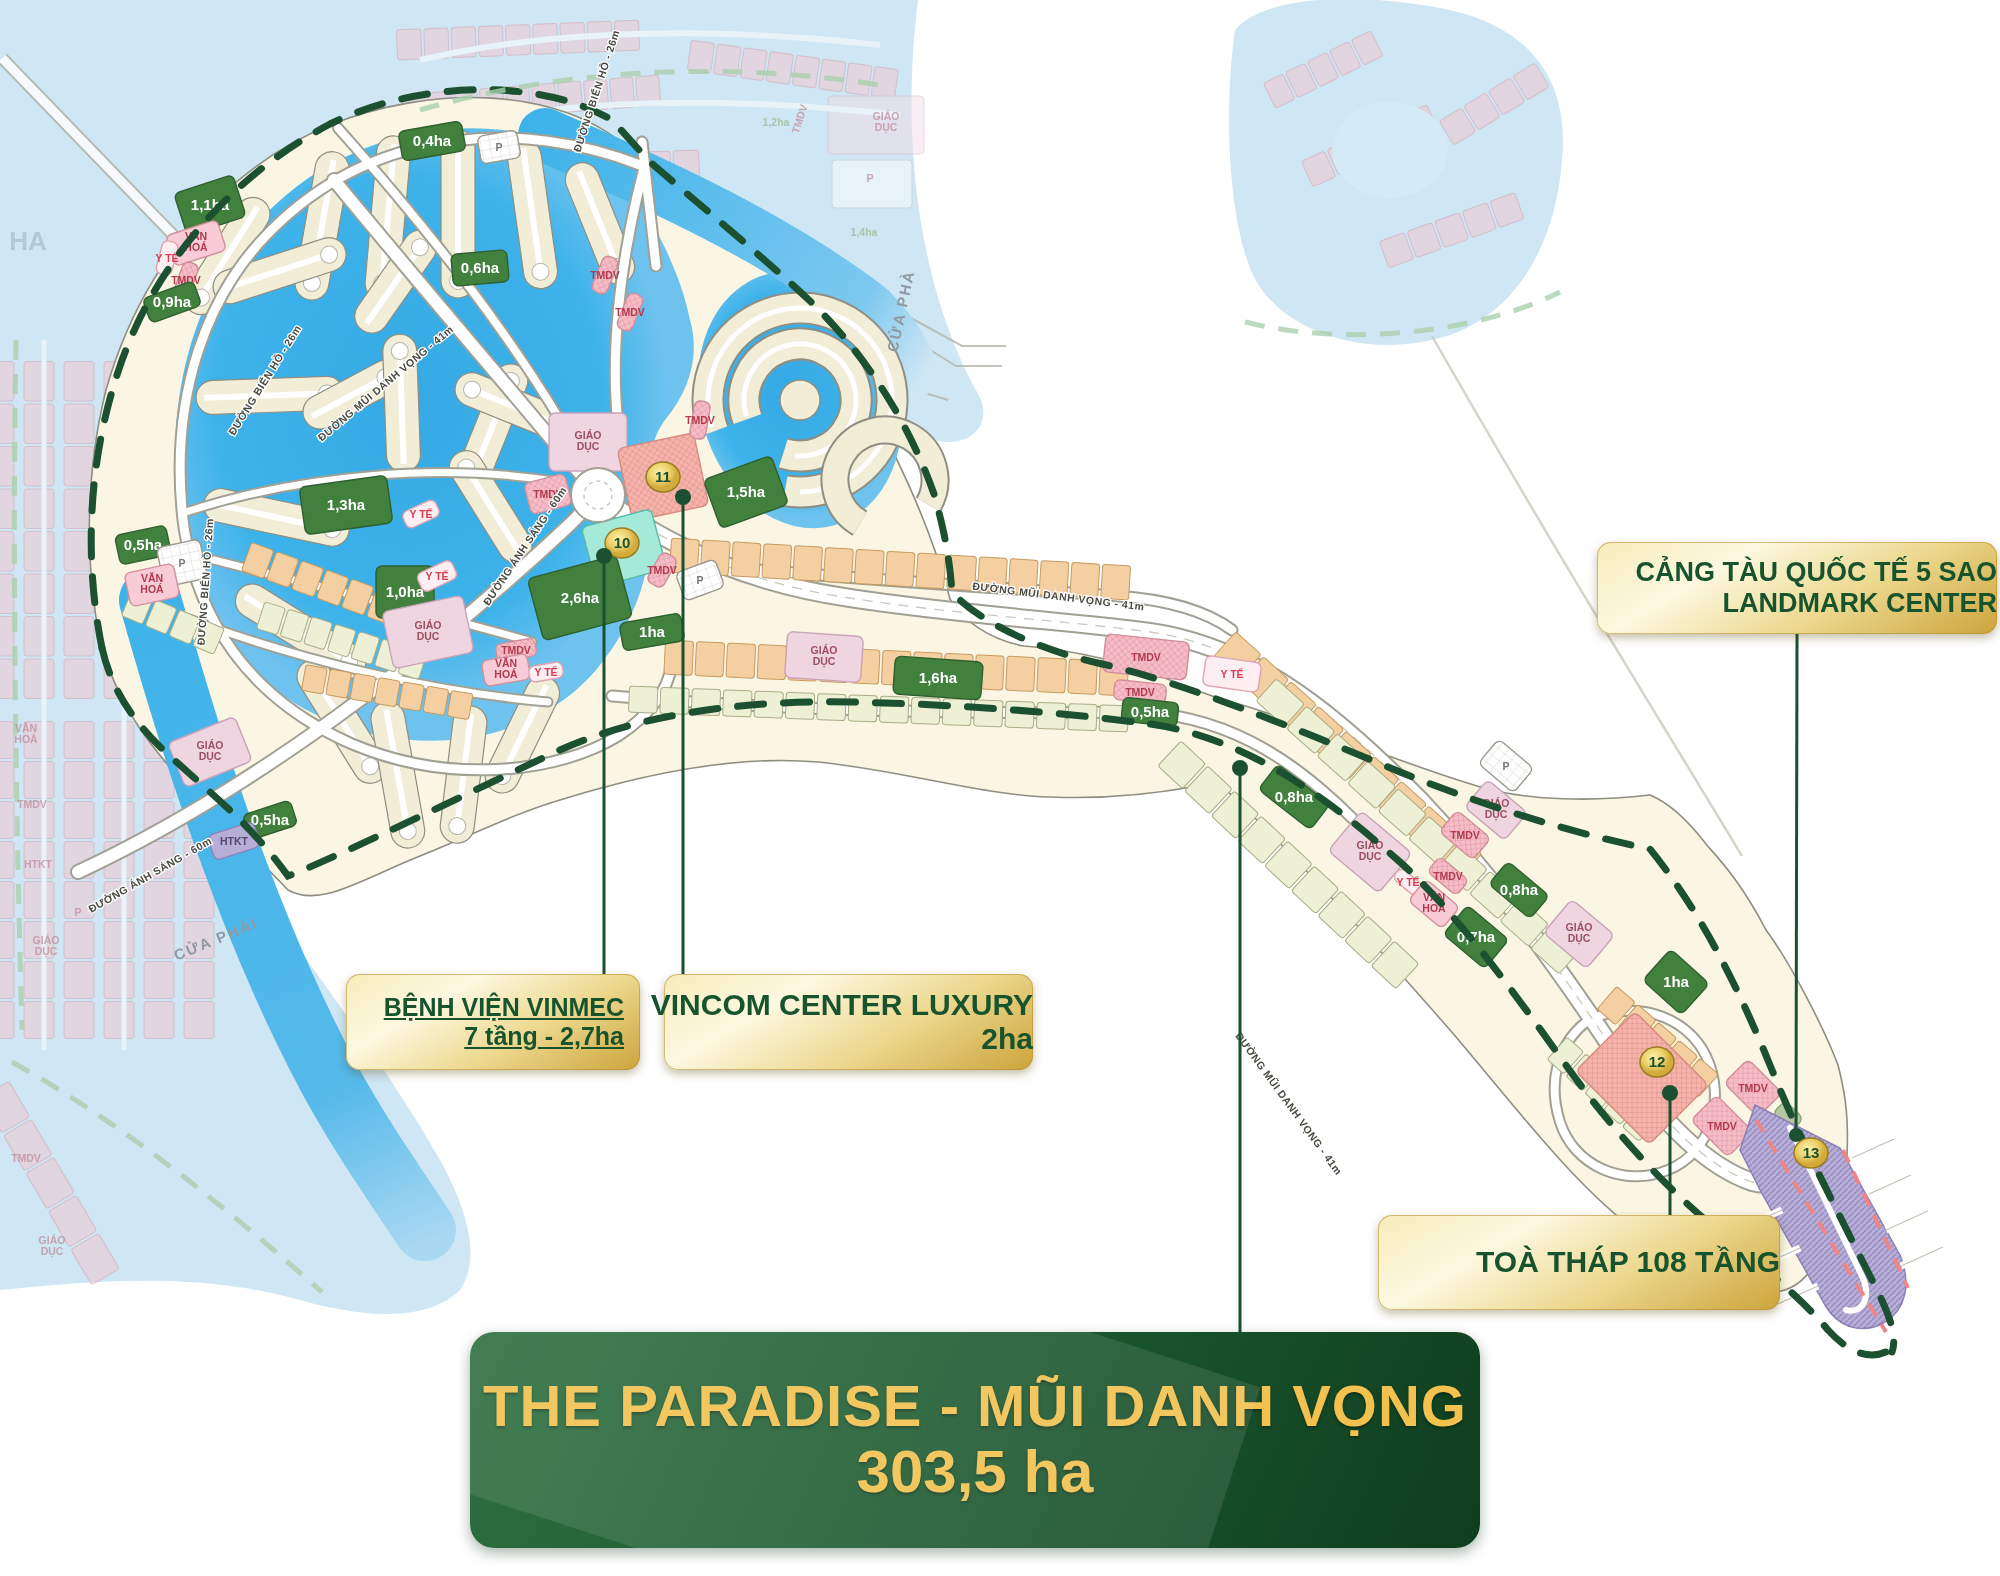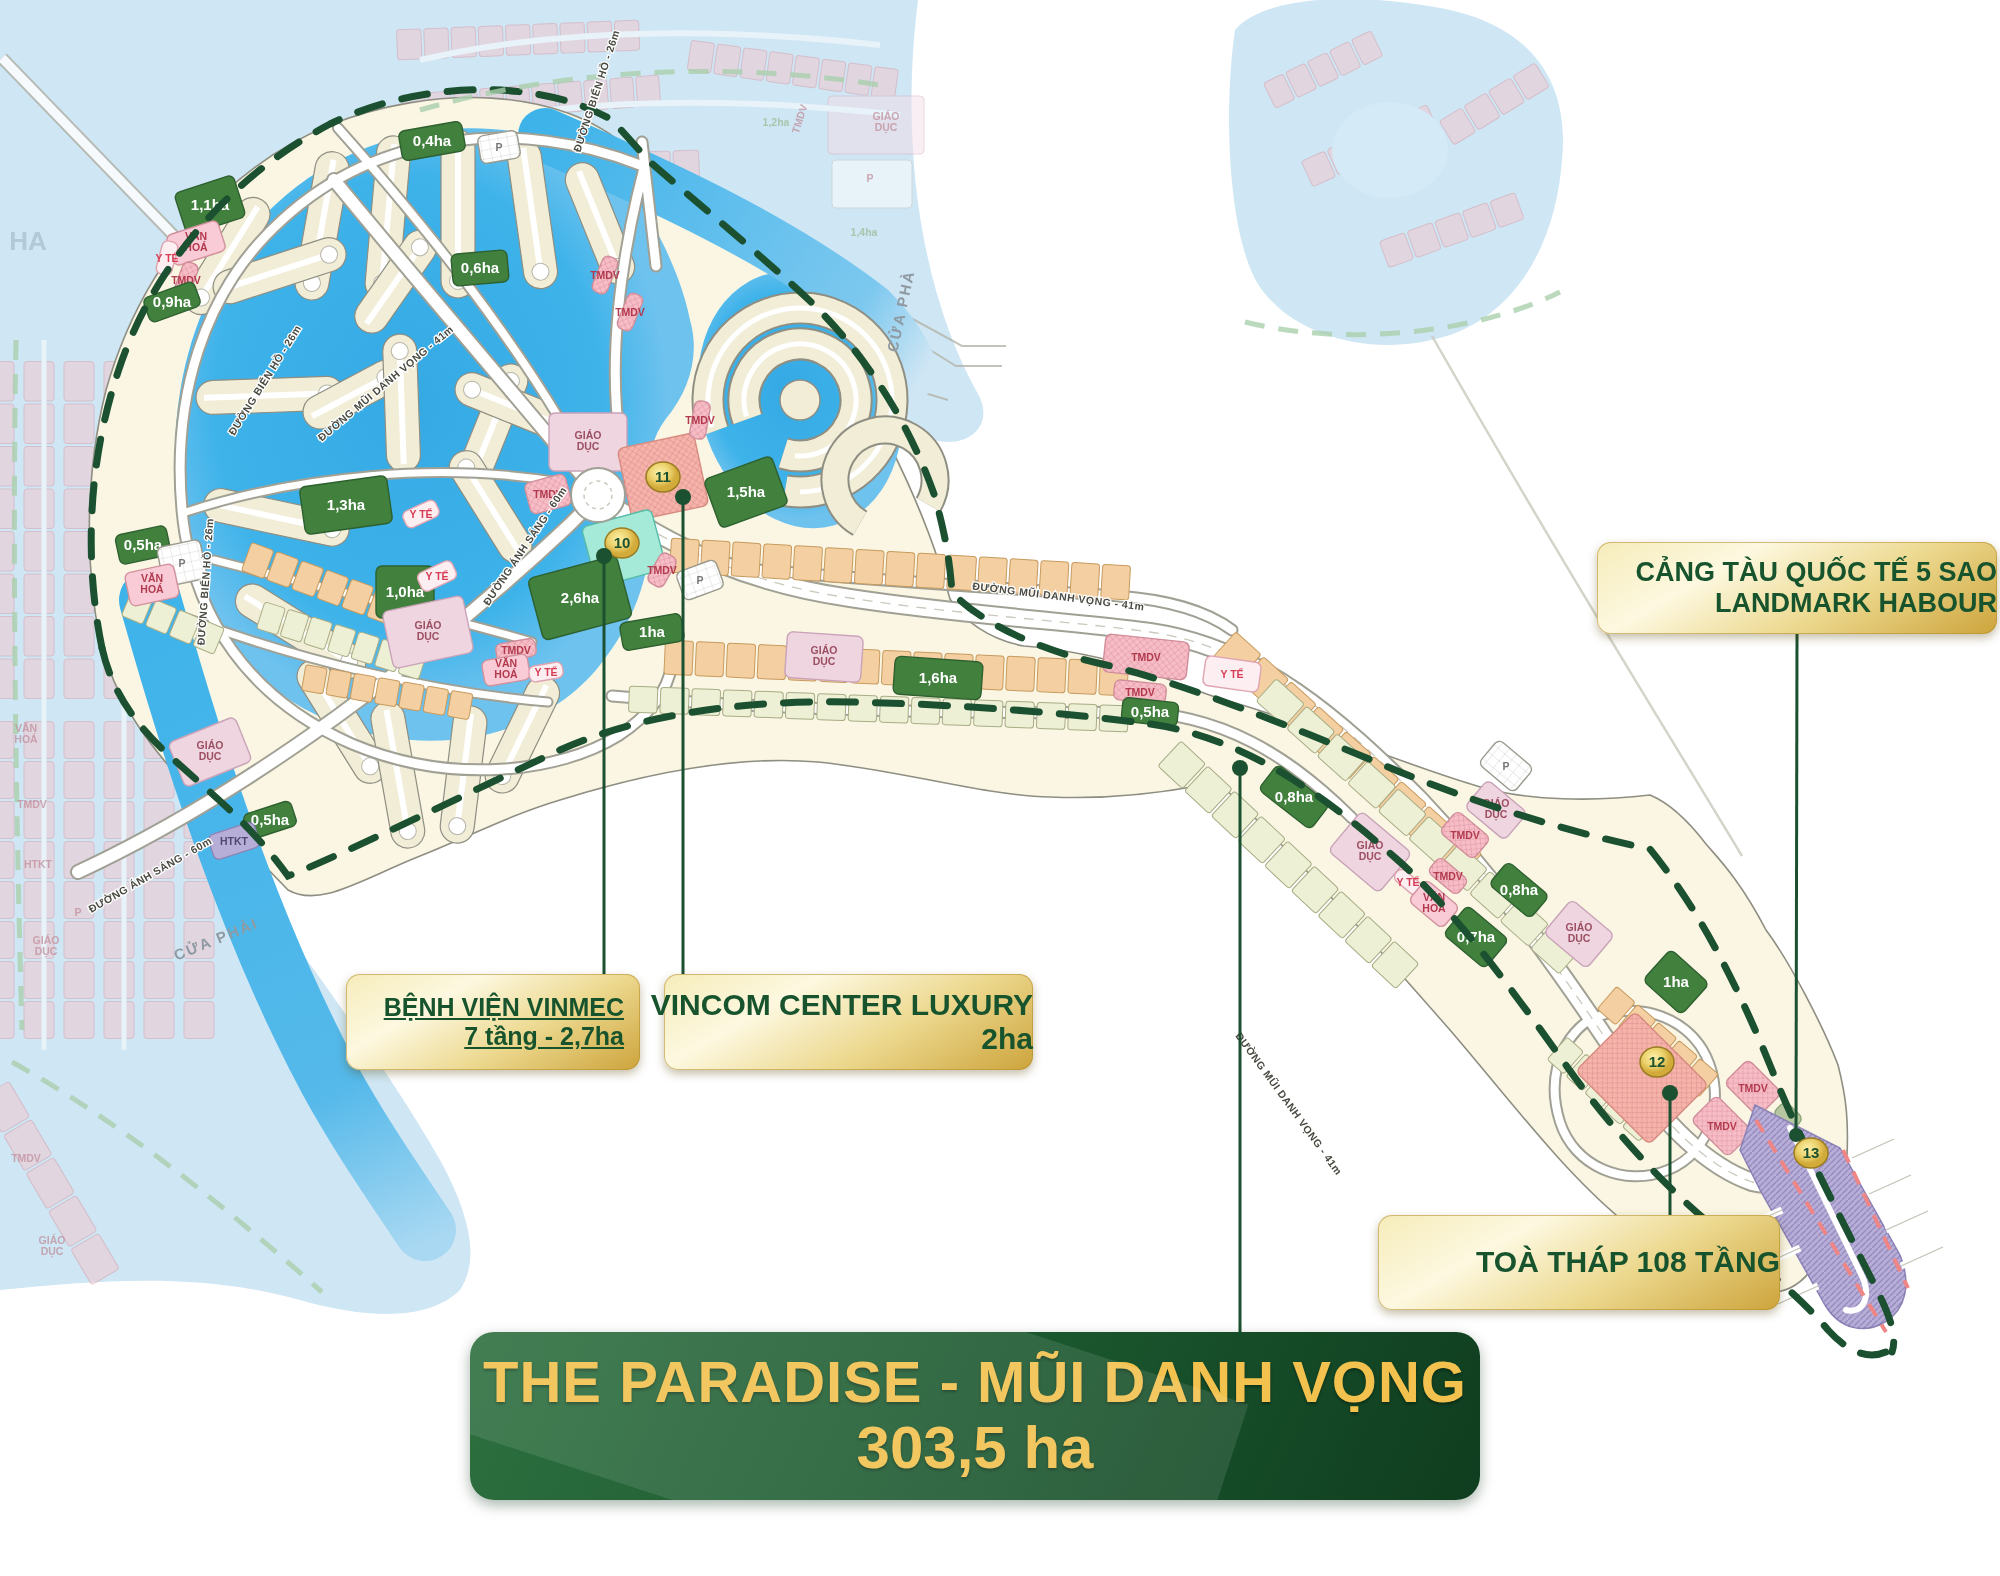--- a/index.html
+++ b/index.html
@@ -8,21 +8,21 @@
   #map-svg{position:absolute;left:0;top:0;}
   .callout{position:absolute;border-radius:14px;
     background:linear-gradient(150deg,#f6ecba 0%,#fdf8e0 30%,#ecd88e 62%,#cda43c 100%);
     box-shadow:0 4px 10px rgba(90,70,10,.35), inset 0 0 0 1px rgba(176,140,40,.55);
     color:#17542e;font-weight:bold;display:flex;flex-direction:column;justify-content:center;align-items:flex-end;}
   .callout .cl{line-height:1.15;white-space:nowrap;}
   #callout-vinmec{left:346px;top:974px;width:278px;height:96px;text-align:right;padding-right:16px;font-size:25px;text-decoration:underline;}
   #callout-vincom{left:664px;top:974px;width:353px;height:96px;text-align:left;padding-left:16px;font-size:30px;}
   #callout-harbour{left:1597px;top:542px;width:400px;height:92px;text-align:center;font-size:27px;}
   #callout-tower{left:1378px;top:1215px;width:402px;height:95px;text-align:center;font-size:30px;}
-  #banner{position:absolute;left:470px;top:1332px;width:1010px;height:168px;border-radius:24px;
+  #banner{position:absolute;left:470px;top:1332px;width:1010px;height:216px;border-radius:24px;
     background:linear-gradient(115deg,#2e7040 0%,#1c5a30 48%,#0f3d1f 100%);
     box-shadow:0 5px 14px rgba(0,40,15,.35);overflow:hidden;
     display:flex;flex-direction:column;justify-content:center;align-items:center;}
   #banner:before{content:"";position:absolute;left:-10%;top:-40%;width:85%;height:160%;
     background:rgba(255,255,255,.10);transform:rotate(18deg);}
   #banner .b1{color:#f2c14e;font-weight:bold;font-size:58px;letter-spacing:1px;line-height:1.1;
     text-shadow:0 2px 3px rgba(0,0,0,.35);white-space:nowrap;}
   #banner .b2{color:#f2c14e;font-weight:bold;font-size:60px;line-height:1.15;
     text-shadow:0 2px 3px rgba(0,0,0,.35);}
 </style>
@@ -1408,21 +1408,21 @@
   <div class="callout" id="callout-vinmec">
     <div class="cl">BỆNH VIỆN VINMEC</div>
     <div class="cl">7 tầng - 2,7ha</div>
   </div>
   <div class="callout" id="callout-vincom">
     <div class="cl">VINCOM CENTER LUXURY</div>
     <div class="cl">2ha</div>
   </div>
   <div class="callout" id="callout-harbour">
     <div class="cl">CẢNG TÀU QUỐC TẾ 5 SAO</div>
-    <div class="cl">LANDMARK HABOUR</div>
+    <div class="cl">LANDMARK CENTER</div>
   </div>
   <div class="callout" id="callout-tower">
     <div class="cl">TOÀ THÁP 108 TẦNG</div>
   </div>
 
   <div id="banner">
     <div class="b1">THE PARADISE - MŨI DANH VỌNG</div>
     <div class="b2">303,5 ha</div>
   </div>
 </div>

